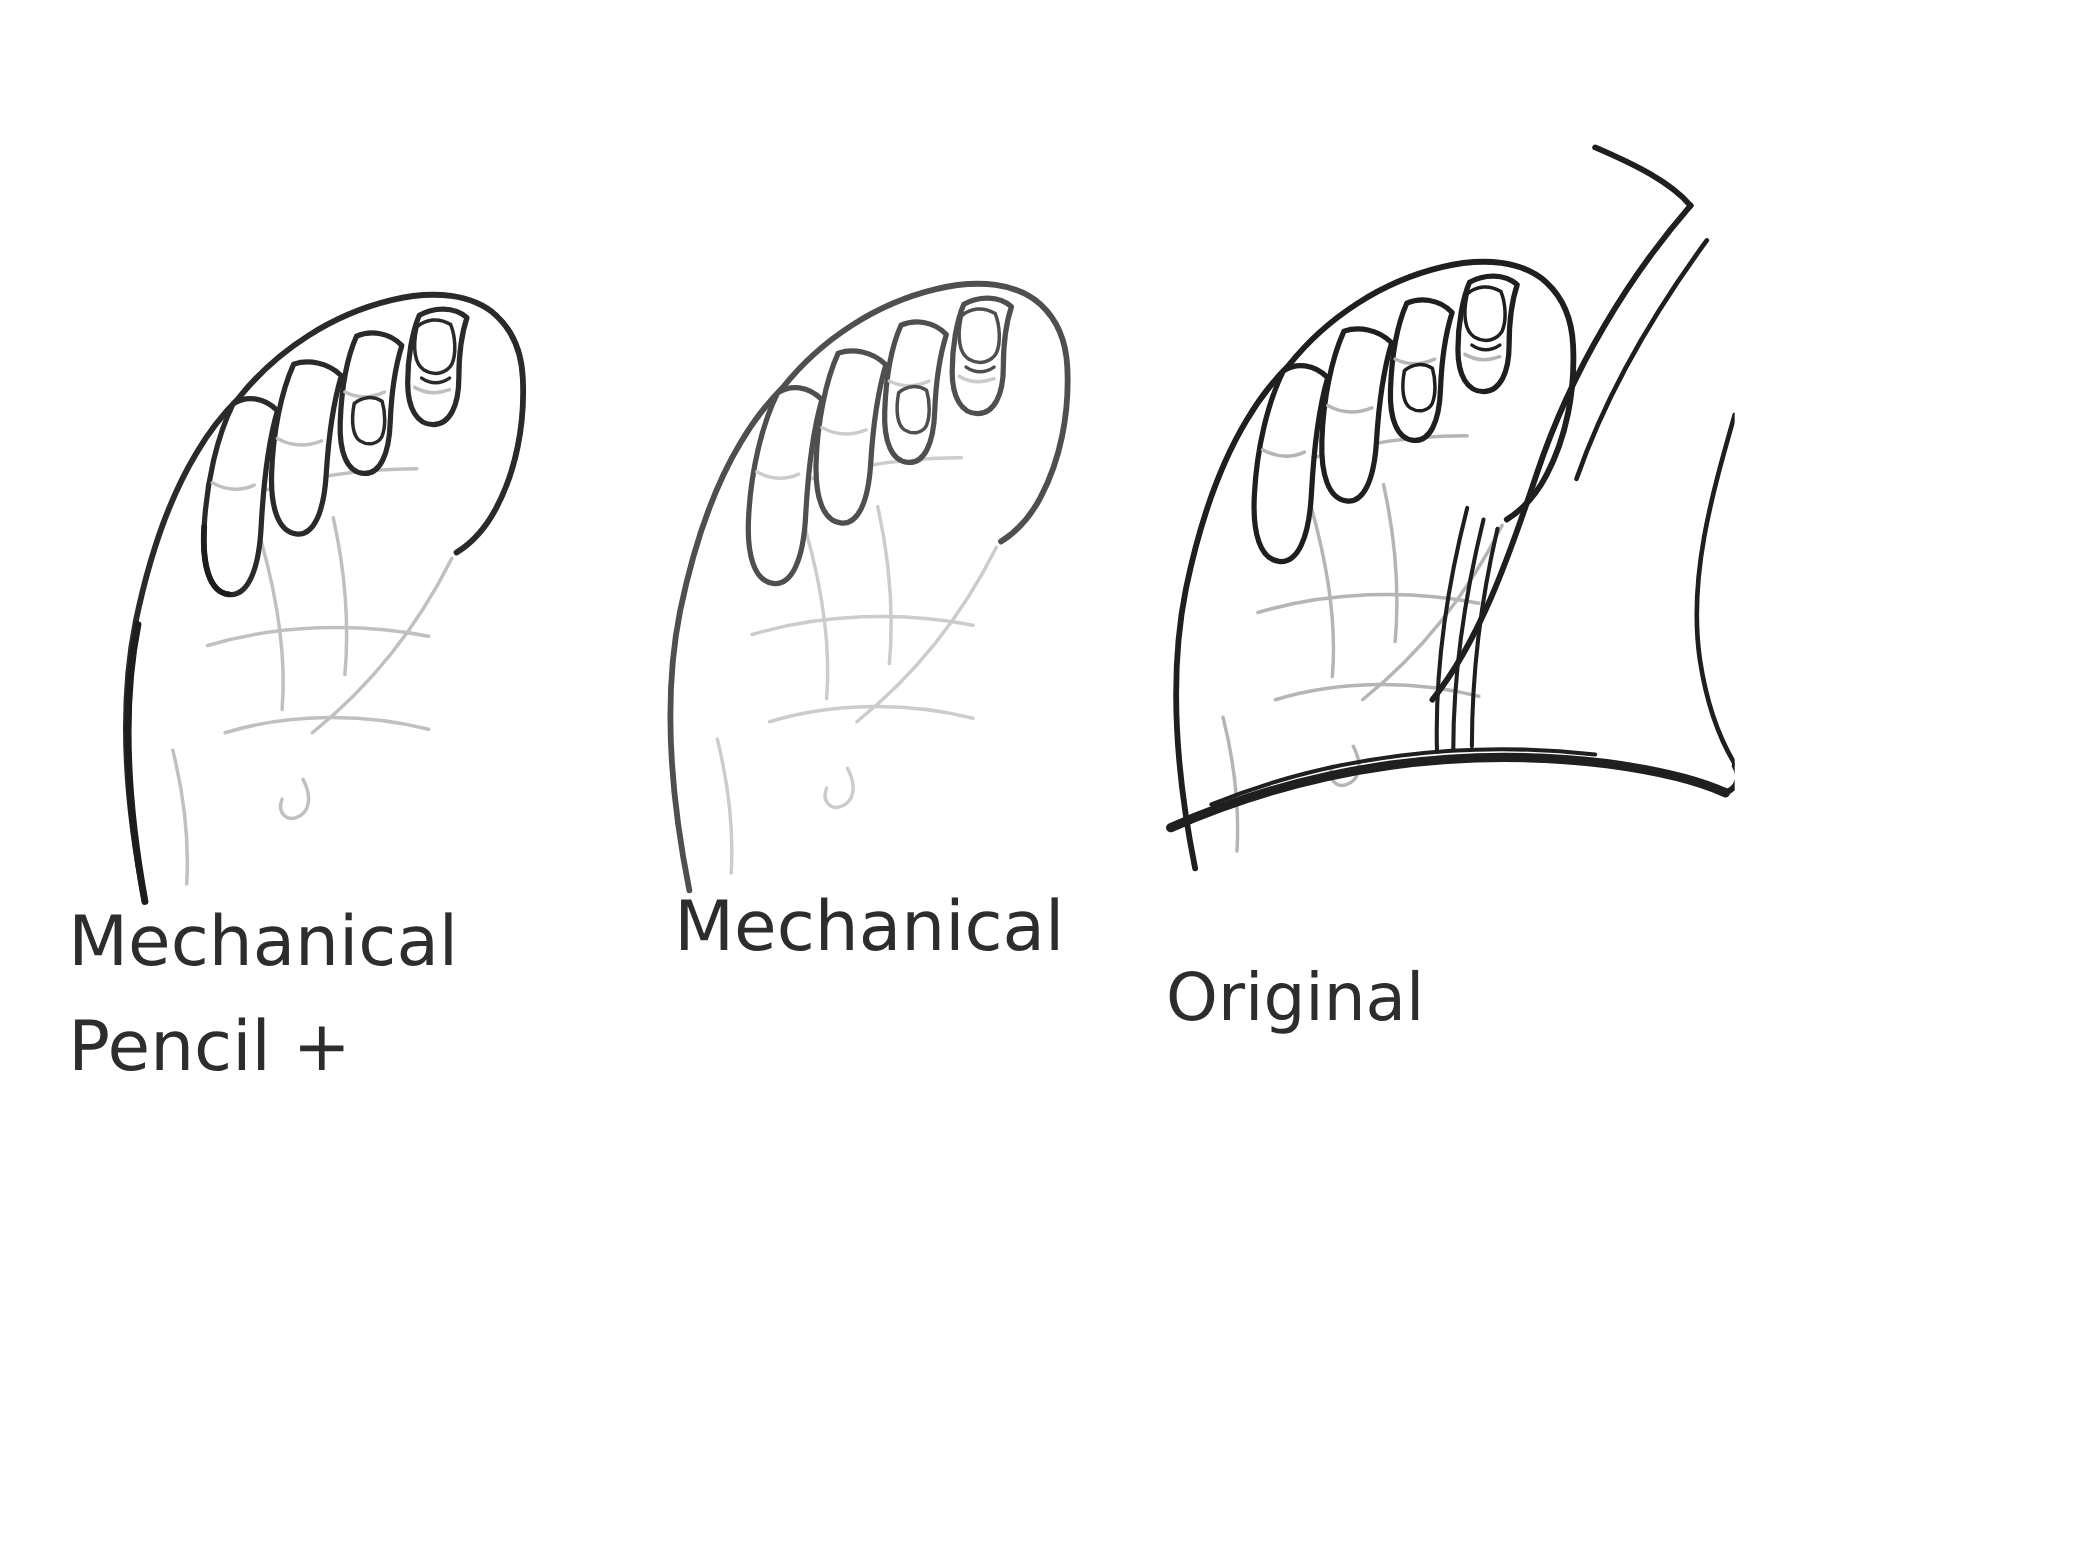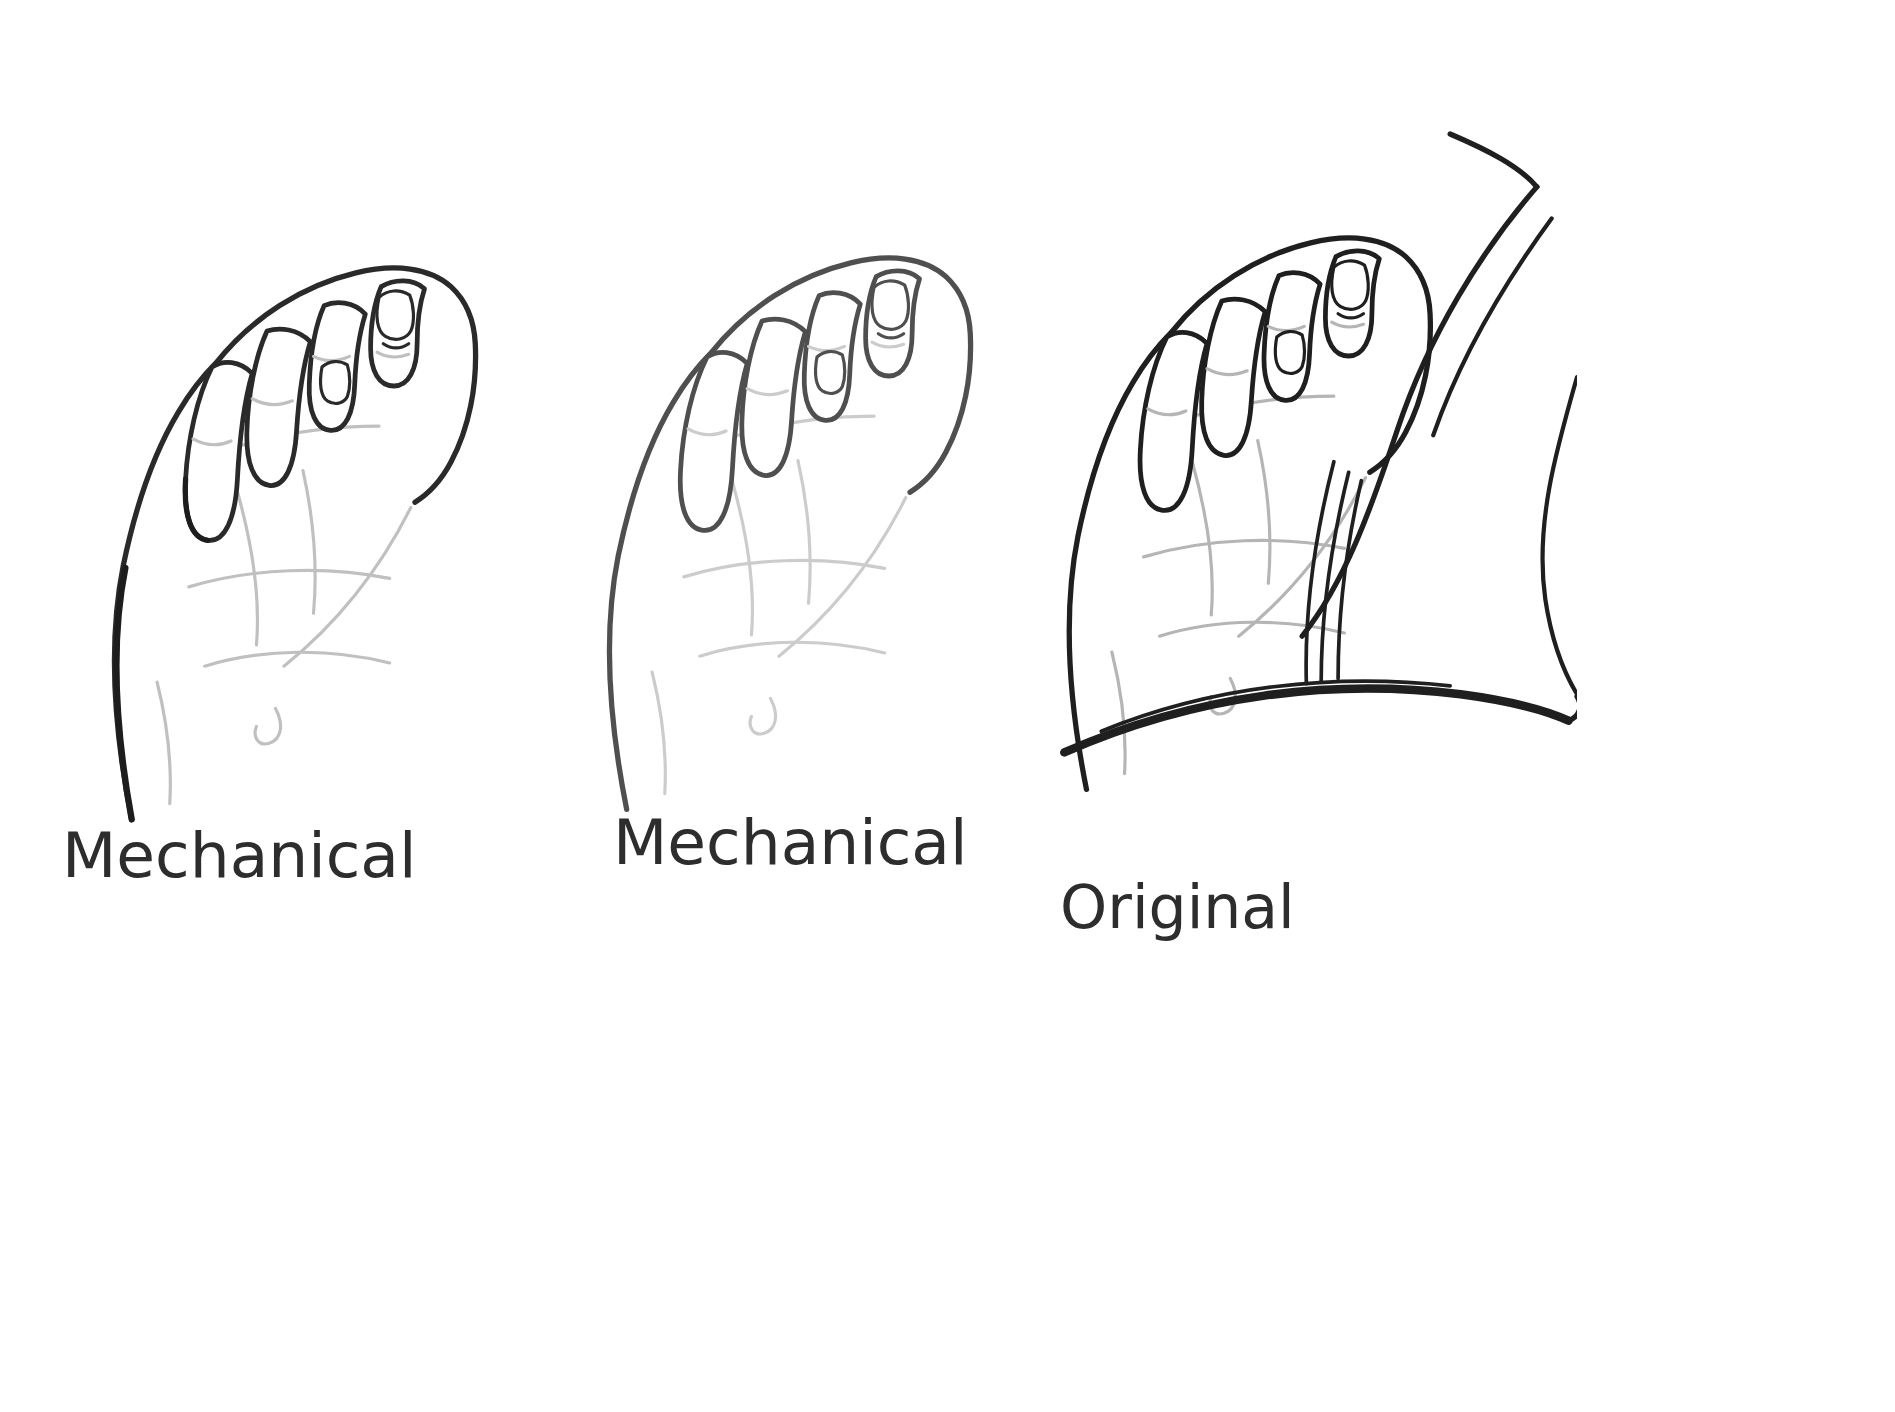--- a/index.html
+++ b/index.html
@@ -87,20 +87,21 @@
 
   <div class="panel">
     <svg id="sketch-1" class="sketch-svg" viewBox="0 0 430 700" width="455" height="740" style="--ink:#2a2a2a;--sketch:#c0c0c0;--paper:#ffffff" role="img">
       <use href="#hand-symbol"></use>
 
       <path style="stroke:#1d1d1d;stroke-width:6" d="M 96 690 C 80 602 76 522 90 452"></path>
       <path style="stroke:#1d1d1d;stroke-width:5" d="M 147 368 C 145 402 152 424 168 426"></path>
     </svg>
     <div id="caption-1" class="caption">
       <div>Mechanical</div>
+      <div>Pencil +</div>
     </div>
   </div>
 
   <div class="panel">
     <svg id="sketch-2" class="sketch-svg" viewBox="0 0 430 700" width="455" height="740" style="--ink:#4f4f4f;--sketch:#cccccc;--paper:#ffffff" role="img">
       <use href="#hand-symbol"></use>
     </svg>
     <div id="caption-2" class="caption">
       <div>Mechanical</div>
     </div>

